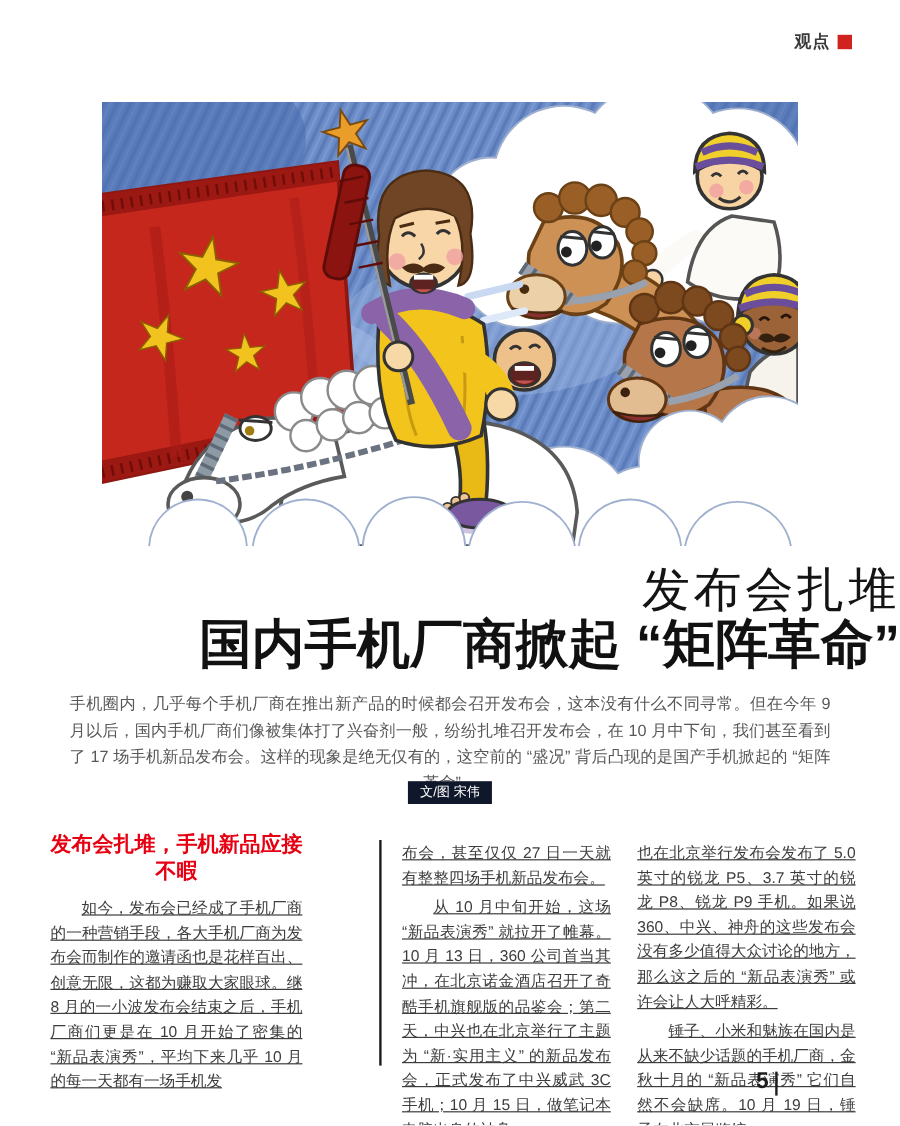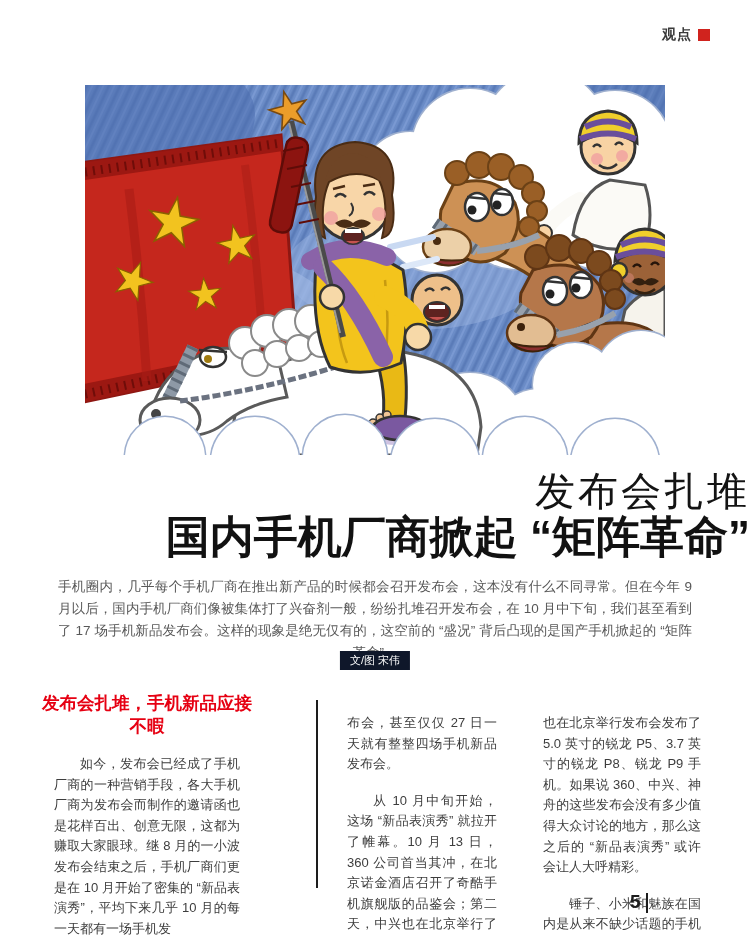--- a/index.html
+++ b/index.html
@@ -23,21 +23,21 @@
   
   .intro{position:absolute;top:576px;left:58px;width:634px;
     font-size:13.5px;line-height:22px;color:#585858;
     text-align:justify;text-align-last:center;margin:0;}
   
   .byline{position:absolute;top:651px;left:50%;transform:translateX(-50%);
     background:#0f172a;color:#fff;font-size:11px;line-height:14px;
     padding:2px 10px 3px;white-space:nowrap;}
   
   .col{position:absolute;font-size:13px;line-height:20.6px;color:#3d3d3d;text-align:justify;}
-  .col p{margin:16px;}
+  .col p{margin:4px;text-decoration:underline;}
   .col p.indent{text-indent:2em;}
   .col1{left:38px;top:692px;width:218px;}
   .col2{left:331px;top:697px;width:182px;}
   .col3{left:527px;top:697px;width:190px;}
   .col h2{color:#e60012;font-size:17.5px;line-height:23px;font-weight:700;margin:0 0 9px 0;text-align:center;}
   .divider{position:absolute;left:316px;top:700px;width:2px;height:188px;background:#1d1d1d;}
   
   .footer{position:absolute;left:630px;top:892px;display:flex;align-items:flex-start;gap:5px;}
   .footer .page-num{font-size:19px;font-weight:800;color:#1d1d1d;line-height:20px;}
   .footer .sep{width:2px;height:20px;background:#1d1d1d;margin-top:1px;}

